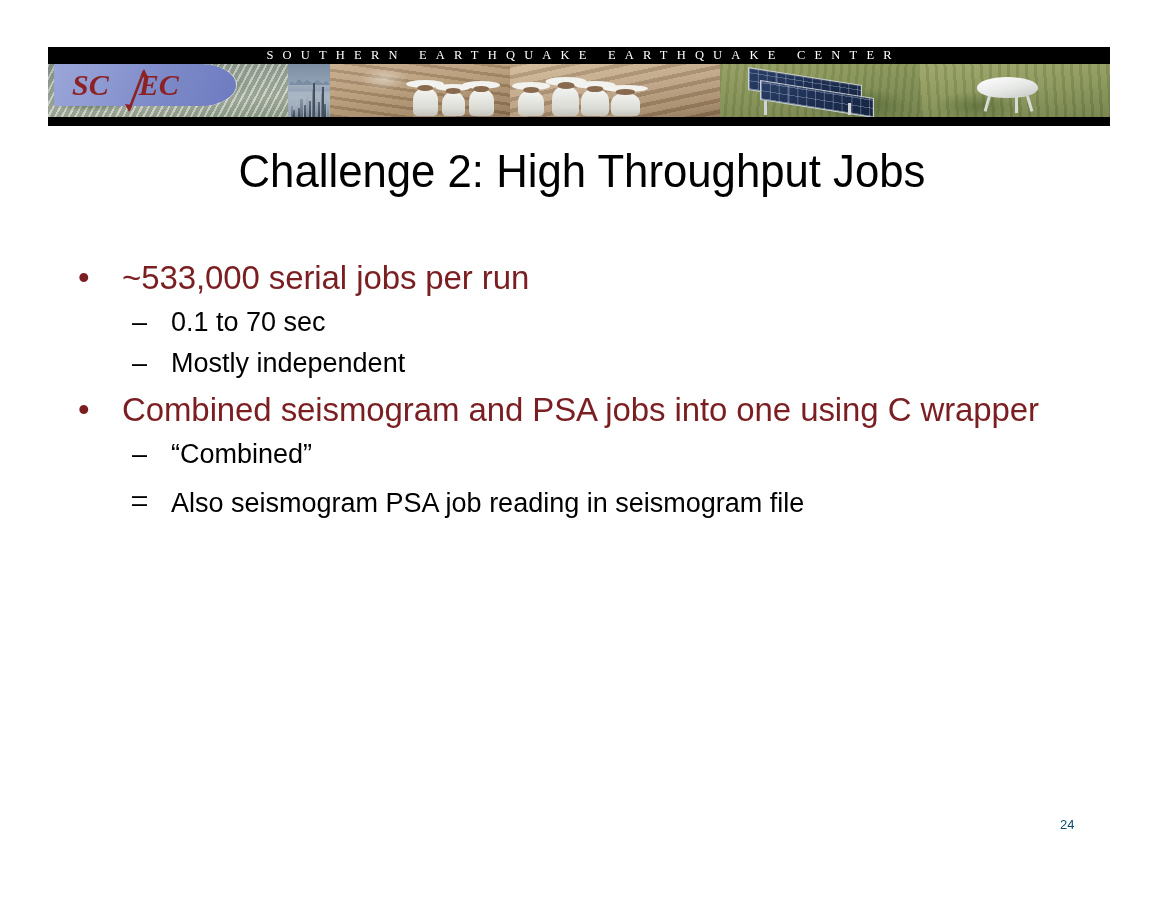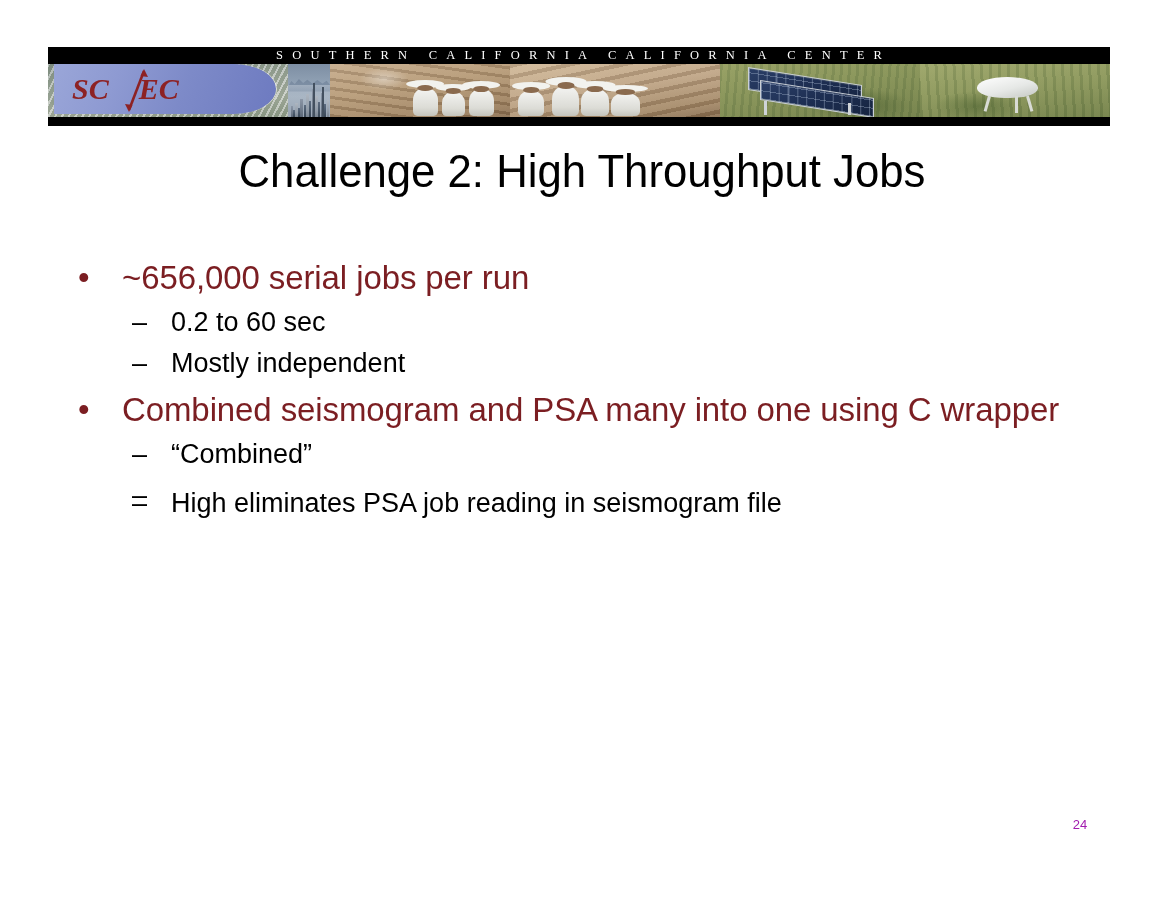--- a/index.html
+++ b/index.html
@@ -206,26 +206,25 @@
     background: #d8dbd5;
     transform-origin: top center;
   }
 
   
   .logo-plate {
     position: absolute;
     left: 6px;
     top: 17px;
     width: 182px;
-    height: 50px;
+    height: 42px;
     z-index: 5;
     background: linear-gradient(112deg, #9aa6d8 0%, #8e9ad2 28%, #7d8ac8 58%, #6d7ac0 100%);
     border-radius: 0 46px 46px 0 / 0 27px 27px 0;
     box-shadow: 1px 0 0 rgba(255,255,255,.65);
-    padding-left: 40px;
   }
   .logo-text {
     position: absolute;
     left: 18px;
     top: 50%;
     transform: translateY(-50%);
     font-family: "Liberation Serif", serif;
     font-style: italic;
     font-weight: bold;
     font-size: 30px;
@@ -309,35 +308,34 @@
 
   .sp-a { height: 6px; }
   .sp-b { height: 8px; }
 
   
   .page-number {
     position: absolute;
     left: 1060px;
     top: 818px;
     width: 40px;
-    text-align: center;
     font-size: 13px;
-    color: #a21caf;
+    color: #0c4a6e;
     line-height: 1;
   }
 </style>
 </head>
 <body>
 
 <div class="slide">
 
   <div class="banner">
 
     <div class="banner-titlebar">
-      <span class="banner-titlebar-text">SOUTHERN CALIFORNIA CALIFORNIA CENTER</span>
+      <span class="banner-titlebar-text">SOUTHERN EARTHQUAKE EARTHQUAKE CENTER</span>
     </div>
 
     <div class="banner-photos">
 
       <div class="photo photo-hills"></div>
 
       <div class="photo photo-city">
         <div class="mtn"></div>
         <div class="sky-haze"></div>
         <div class="bld lt" style="left:6%;  width:5%;  height:20%;"></div>
@@ -428,61 +426,61 @@
     </div>
 
   </div>
 
   <div class="slide-title">Challenge 2: High Throughput Jobs</div>
 
   <div class="body-area">
 
     <div class="l1">
       <span class="marker">•</span>
-      <span>~656,000 serial jobs per run</span>
+      <span>~533,000 serial jobs per run</span>
     </div>
 
     <div class="sp-a"></div>
 
     <div class="l2">
       <span class="marker">–</span>
-      <span>0.2 to 60 sec</span>
+      <span>0.1 to 70 sec</span>
     </div>
 
     <div class="sp-a"></div>
 
     <div class="l2">
       <span class="marker">–</span>
       <span>Mostly independent</span>
     </div>
 
     <div class="sp-b"></div>
 
     <div class="l1">
       <span class="marker">•</span>
-      <span>Combined seismogram and PSA many into one using C wrapper</span>
+      <span>Combined seismogram and PSA jobs into one using C wrapper</span>
     </div>
 
     <div class="sp-a"></div>
 
     <div class="l2">
       <span class="marker">–</span>
       <span>“Combined”</span>
     </div>
 
     <div class="sp-a"></div>
 
     <div class="l2">
       <span class="marker">–</span>
     </div>
 
     <div class="sp-a"></div>
 
     <div class="l2">
       <span class="marker">–</span>
-      <span>High eliminates PSA job reading in seismogram file</span>
+      <span>Also seismogram PSA job reading in seismogram file</span>
     </div>
 
   </div>
 
   <div class="page-number">24</div>
 
 </div>
 
 </body></html>

